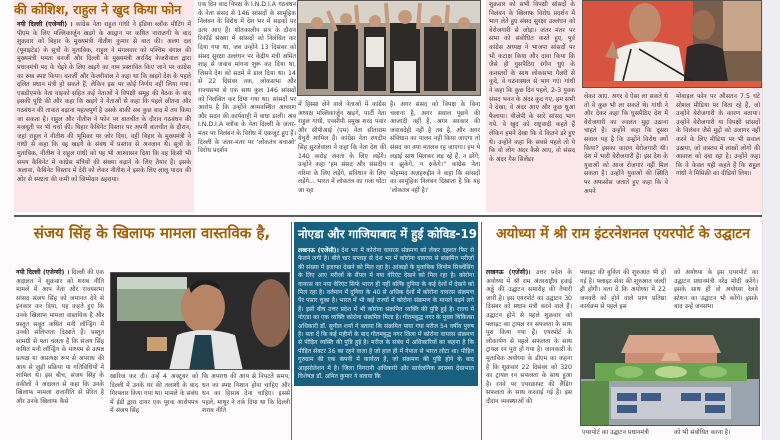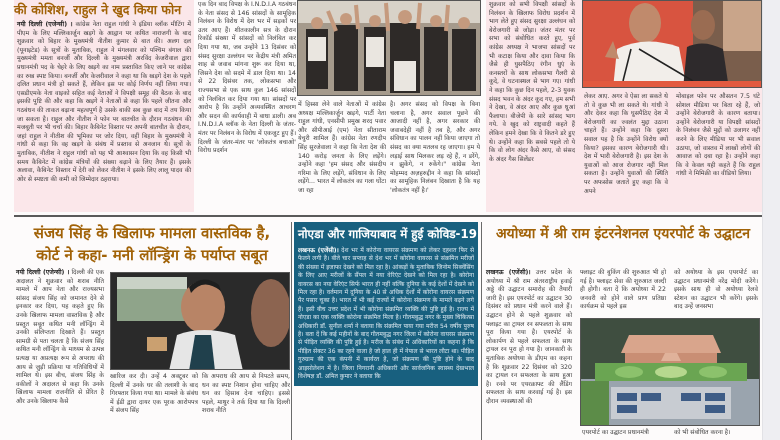--- a/index.html
+++ b/index.html
@@ -141,21 +141,20 @@
       <span>मोबाइल फोन पर औसतन 7.5 घंटे सोशल मीडिया पर बिता रहे हैं, जो उन्होंने बेरोजगारी के कारण बताया।</span>
       <span>उन्होंने बेरोजगारी या विपक्षी सांसदों के निलंबन जैसे मुद्दों को उजागर नहीं करने के लिए मीडिया पर भी सवाल उठाया, जो वास्तव में लाखों लोगों की आवाज को दबा रहा है। उन्होंने कहा कि वे केवल यही कहते हैं कि राहुल गांधी ने मिमिक्री का वीडियो लिया।</span>
     </div>
   </div>
 
   <div class="hrule" style="top:215px;"></div>
 
   <div id="story-sanjay">
     <div class="headline">
       <div>संजय सिंह के खिलाफ मामला वास्तविक है,</div>
-      <div>कोर्ट ने कहा- मनी लॉन्ड्रिंग के पर्याप्त सबूत</div>
     </div>
     <div class="col1 body-text">
       <span class="dl">नयी दिल्ली (एजेन्सी) ।</span>
       <span>दिल्ली की एक अदालत ने शुक्रवार को शराब नीति मामले में आप नेता और राज्यसभा सांसद संजय सिंह को जमानत देने से इनकार कर दिया, यह कहते हुए कि उनके खिलाफ मामला वास्तविक है और प्रस्तुत सबूत कथित मनी लॉन्ड्रिंग में उनकी संलिप्तता दिखाते हैं। प्रस्तुत सामग्री से पता चलता है कि संजय सिंह कथित मनी लॉन्ड्रिंग के माध्यम से उत्पन्न प्रत्यक्ष या अप्रत्यक्ष रूप से अपराध की आय से जुड़ी प्रक्रिया या गतिविधियों में शामिल थे। इस बीच, संजय सिंह के वकीलों ने अदालत से कहा कि उनके खिलाफ मामला राजनीति से प्रेरित है और उनके खिलाफ कैसे</span>
     </div>
     <div class="photo" id="photo-sanjay" title="sanjay-singh-in-car-photo">
       <svg width="180" height="98" viewBox="0 0 180 98">
         <rect width="180" height="98" fill="#2a2a2a"></rect>
         <rect x="6" y="4" width="70" height="44" fill="#8fa48a"></rect>
         <rect x="6" y="4" width="70" height="12" fill="#c9d2c6"></rect>

